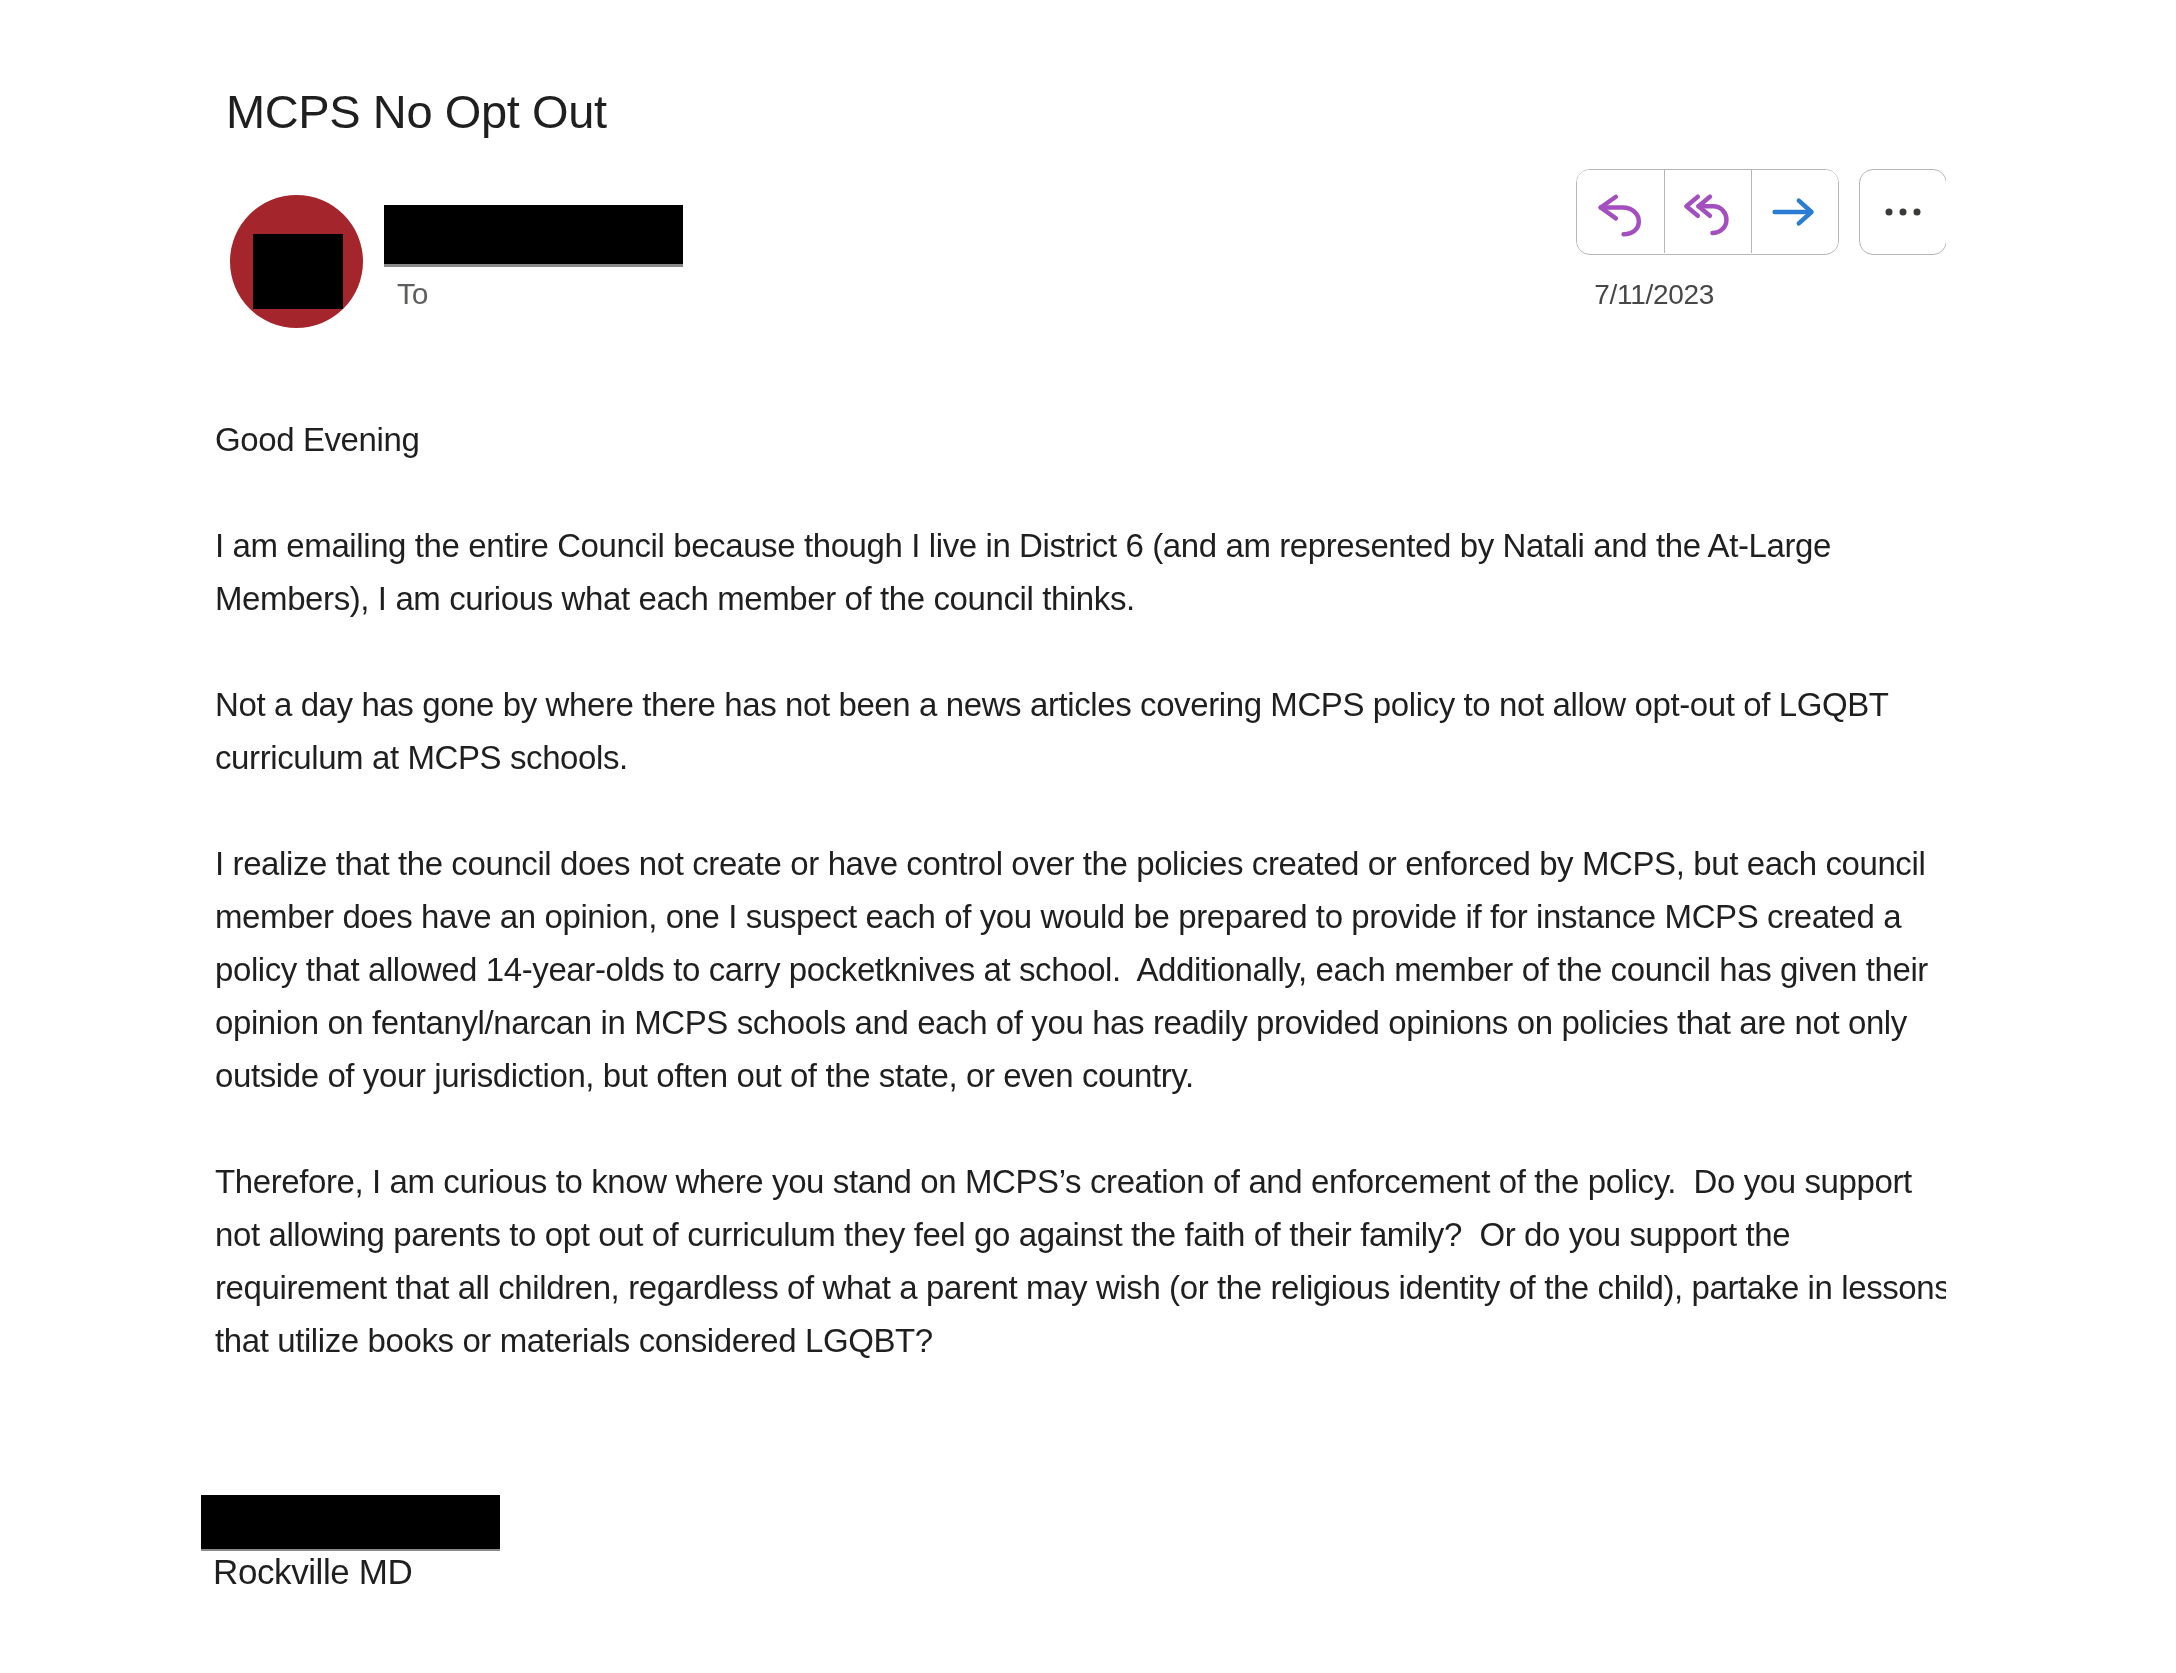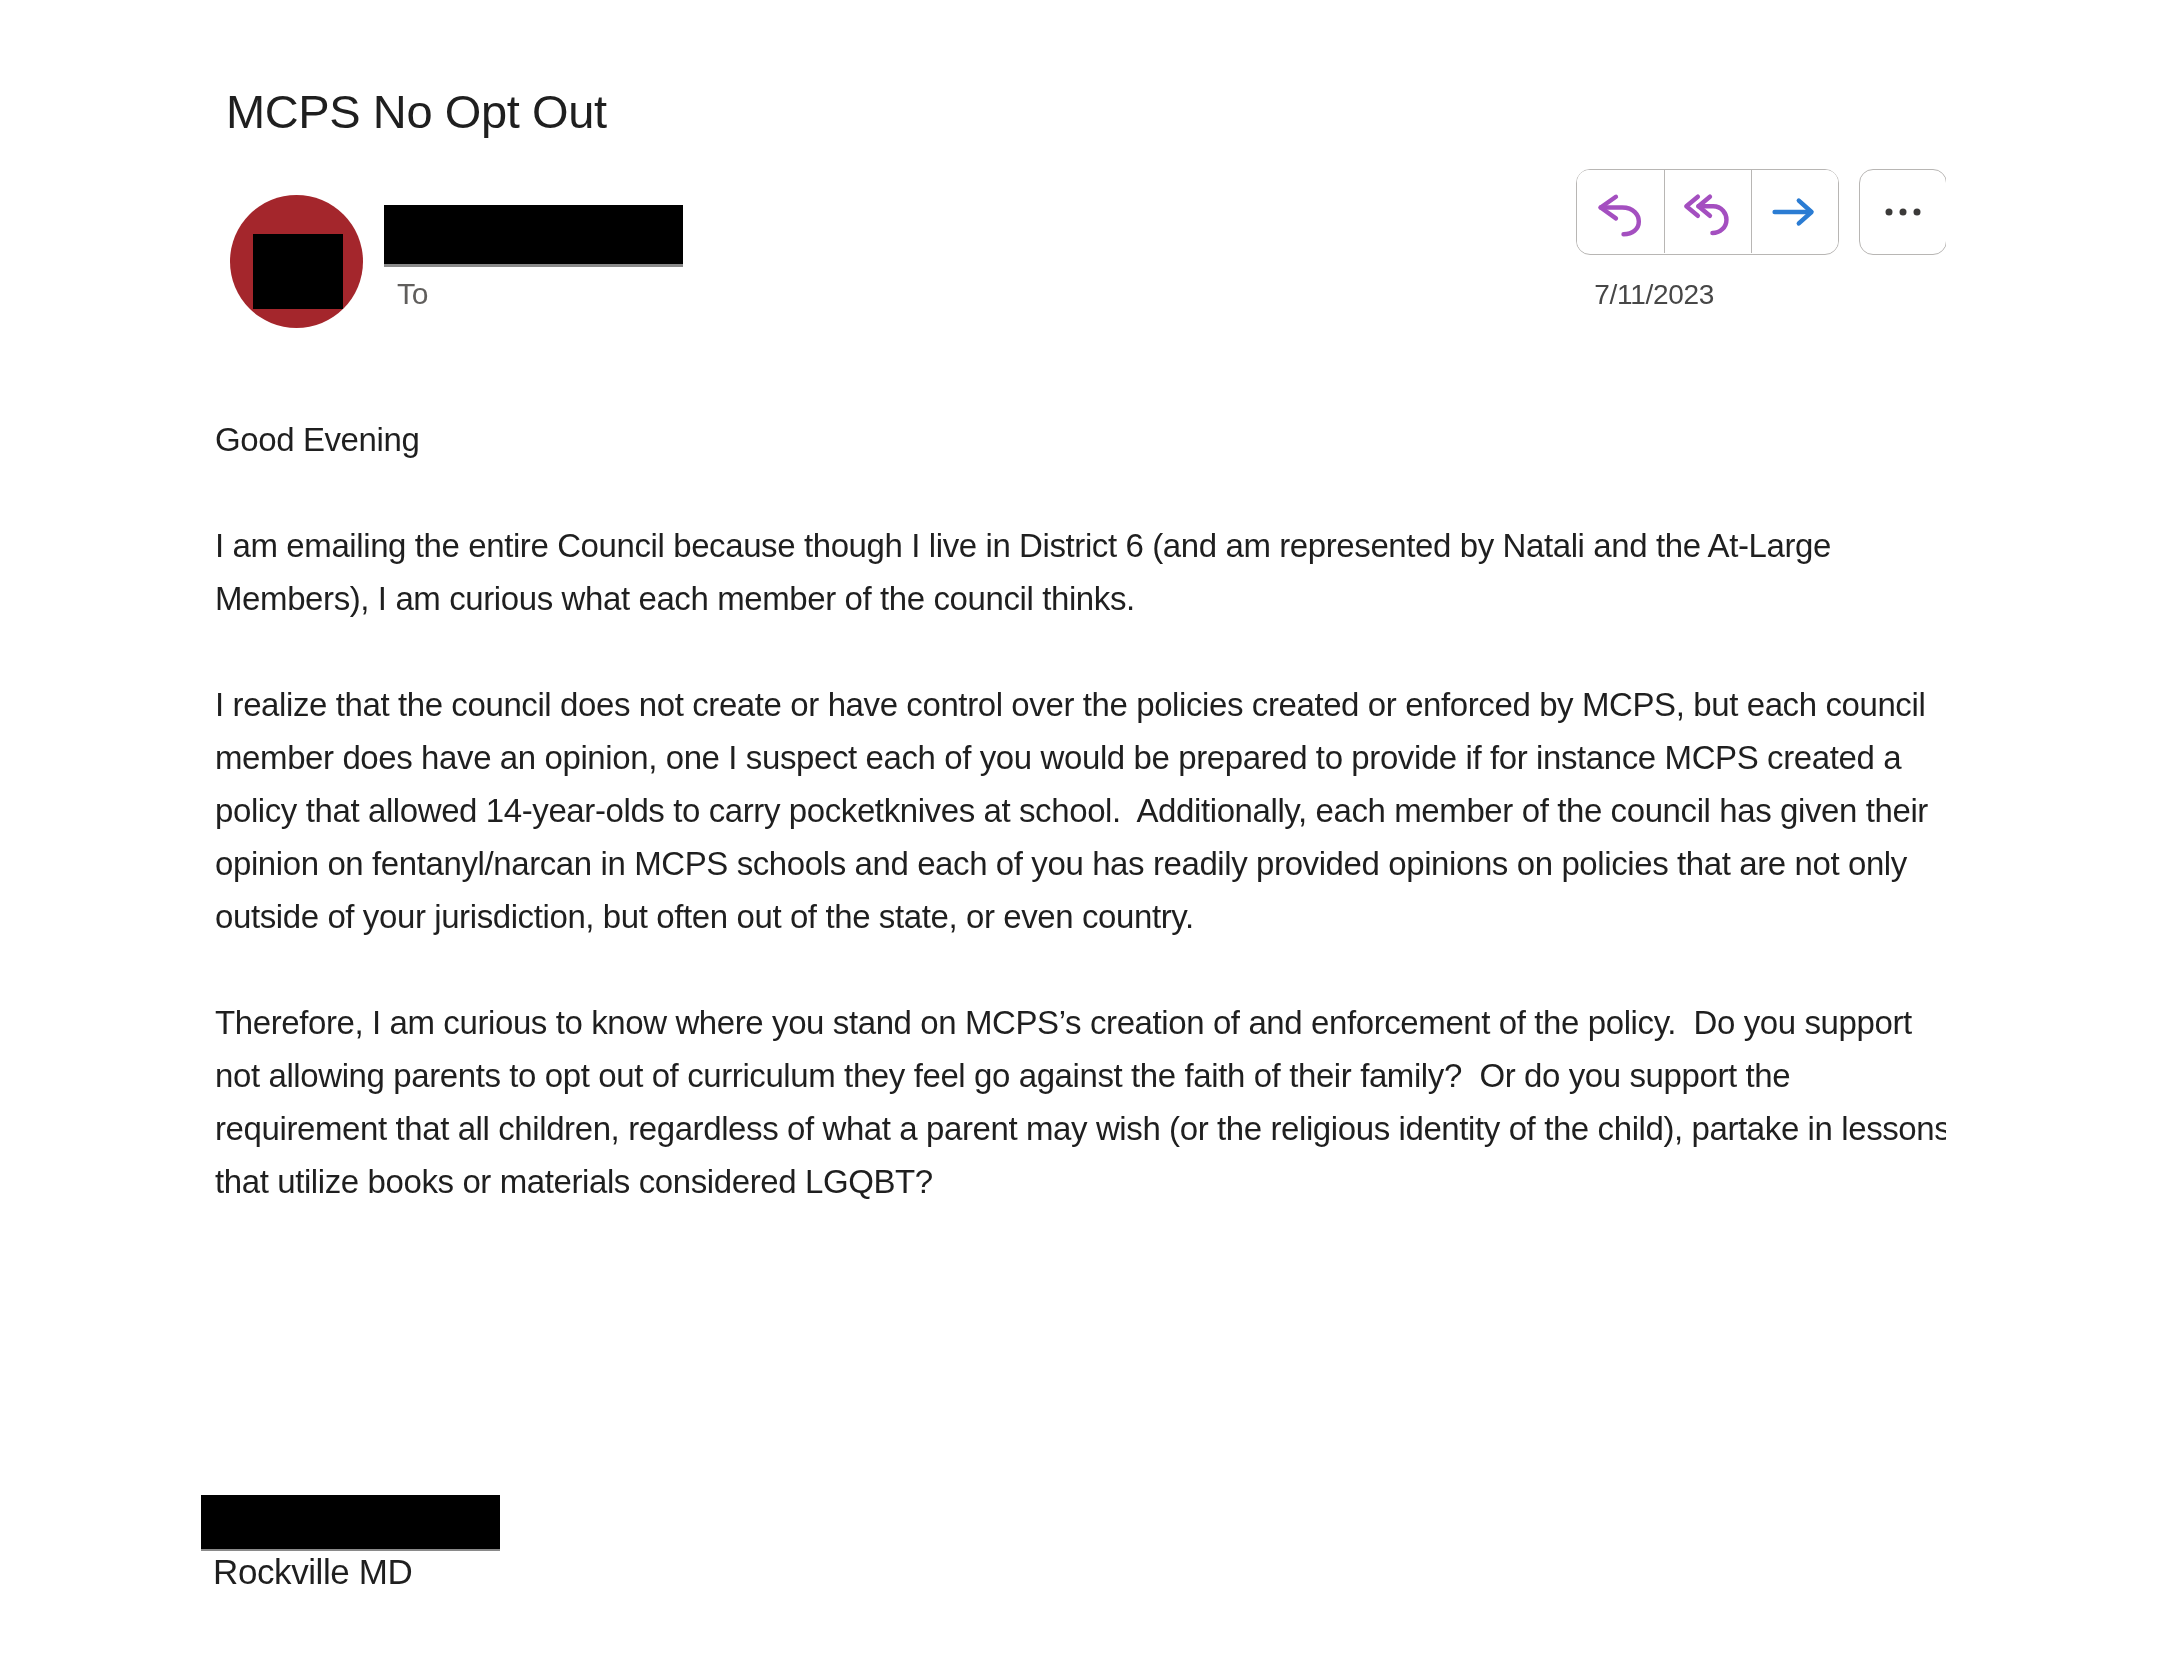--- a/index.html
+++ b/index.html
@@ -150,20 +150,21 @@
   <div class="name-redaction"></div>
 
   <div class="to-label">To</div>
   <div class="recipients">
   </div>
   <div class="date">7/11/2023</div>
 
   <div class="body-text">
     <p class="para">Good Evening</p>
     <p class="para">I am emailing the entire Council because though I live in District 6 (and am represented by Natali and the At-Large Members), I am curious what each member of the council thinks.</p>
+    <p class="para">Not a day has gone by where there has not been a news articles covering MCPS policy to not allow opt-out of LGQBT curriculum at MCPS schools.</p>
     <p class="para">I realize that the council does not create or have control over the policies created or enforced by MCPS, but each council member does have an opinion, one I suspect each of you would be prepared to provide if for instance MCPS created a policy that allowed 14-year-olds to carry pocketknives at school.  Additionally, each member of the council has given their opinion on fentanyl/narcan in MCPS schools and each of you has readily provided opinions on policies that are not only outside of your jurisdiction, but often out of the state, or even country.</p>
     <p class="para">Therefore, I am curious to know where you stand on MCPS’s creation of and enforcement of the policy.  Do you support not allowing parents to opt out of curriculum they feel go against the faith of their family?  Or do you support the requirement that all children, regardless of what a parent may wish (or the religious identity of the child), partake in lessons that utilize books or materials considered LGQBT?</p>
   </div>
 
   <div class="sig-redaction"></div>
   <div class="sig-city">Rockville MD</div>
 
   <div class="scrollbar-track"></div>
 
 </div>

